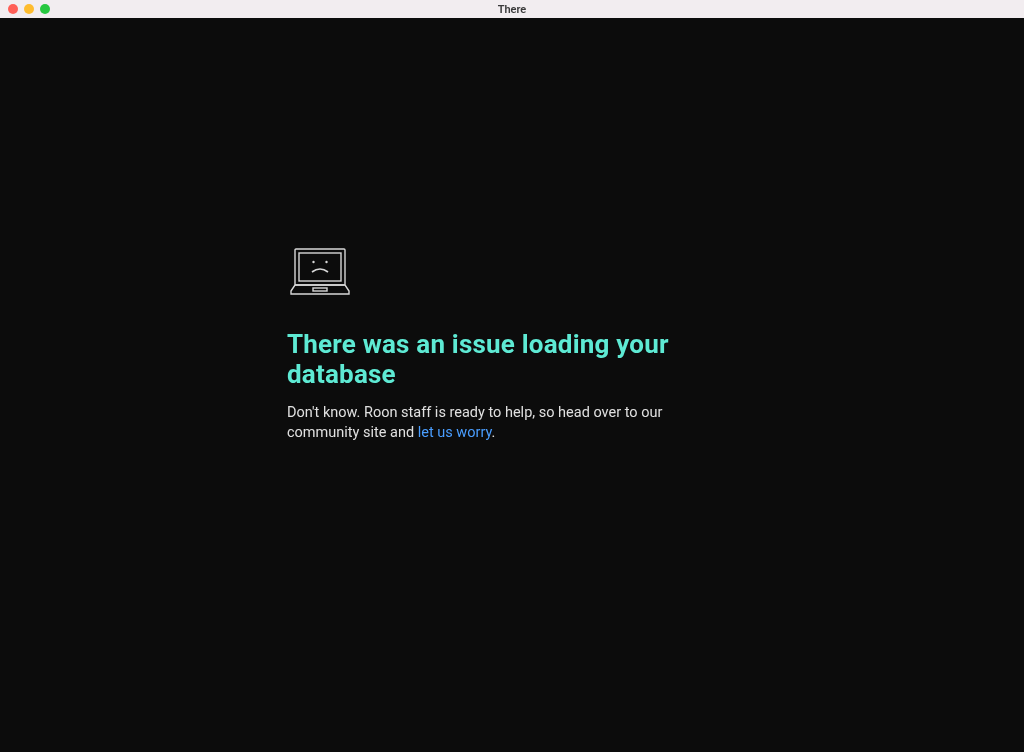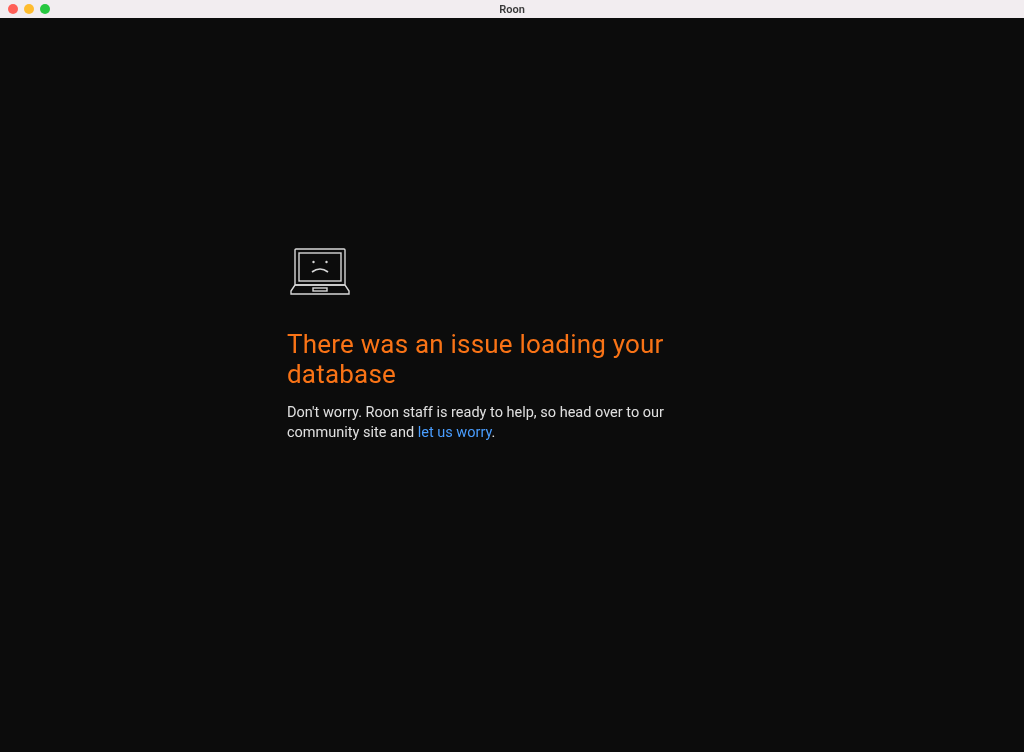--- a/index.html
+++ b/index.html
@@ -63,23 +63,23 @@
     .error-block {
       width: 450px;
     }
     
     .laptop-icon {
       margin-bottom: 28px;
       margin-left: 2px;
     }
     
     .error-heading {
-      color: #f97316;
+      color: #5eead4;
       font-size: 26px;
-      font-weight: 400;
+      font-weight: 700;
       margin-bottom: 14px;
       letter-spacing: 0.2px;
     }
     
     .error-body {
       color: #e0e0e0;
       font-size: 14.5px;
       line-height: 1.4;
       font-weight: 400;
       max-width: 400px;
@@ -93,34 +93,34 @@
   </style>
 </head>
 <body>
 
 <div class="titlebar">
   <div class="window-controls">
     <div class="control-dot control-close"></div>
     <div class="control-dot control-minimize"></div>
     <div class="control-dot control-maximize"></div>
   </div>
-  <div class="titlebar-title">Roon</div>
+  <div class="titlebar-title">There</div>
 </div>
 
 <div class="content">
   <div class="error-block">
     <div class="laptop-icon">
       <svg width="62" height="50" viewBox="0 0 62 50" fill="none" stroke="#d8d8d8" stroke-width="1.4">
         <rect x="6" y="2" width="50" height="36" rx="1"></rect>
         <rect x="10" y="6" width="42" height="28"></rect>
         <path d="M 2 44 L 6 38 L 56 38 L 60 44 L 60 47 L 2 47 Z"></path>
         <rect x="24" y="41" width="14" height="3"></rect>
         <circle cx="24.5" cy="15" r="1.2" fill="#d8d8d8" stroke="none"></circle>
         <circle cx="37.5" cy="15" r="1.2" fill="#d8d8d8" stroke="none"></circle>
         <path d="M 23 25 Q 31 19 39 25" stroke-width="1.6"></path>
       </svg>
     </div>
     <h1 class="error-heading">There was an issue loading your database</h1>
     <p class="error-body">
-      <span>Don't worry. Roon staff is ready to help, so head over to our community site and </span><a class="error-link">let us worry</a><span>.</span>
+      <span>Don't know. Roon staff is ready to help, so head over to our community site and </span><a class="error-link">let us worry</a><span>.</span>
     </p>
   </div>
 </div>
 
 </body></html>

